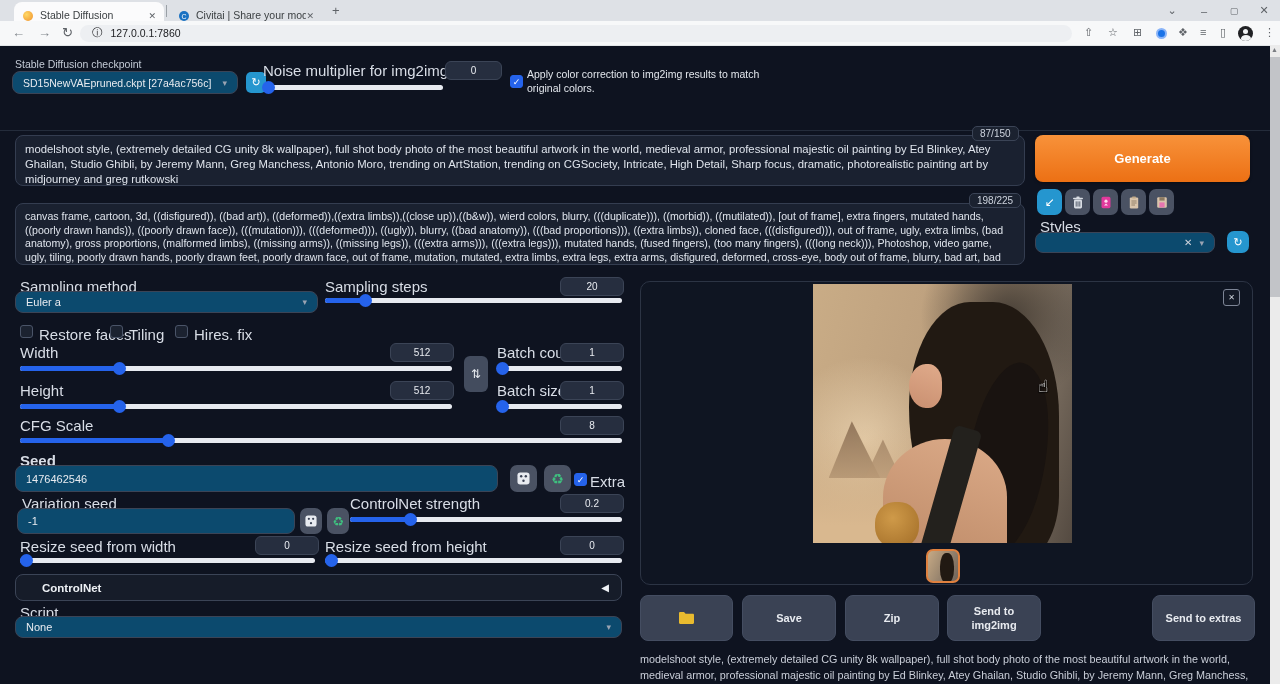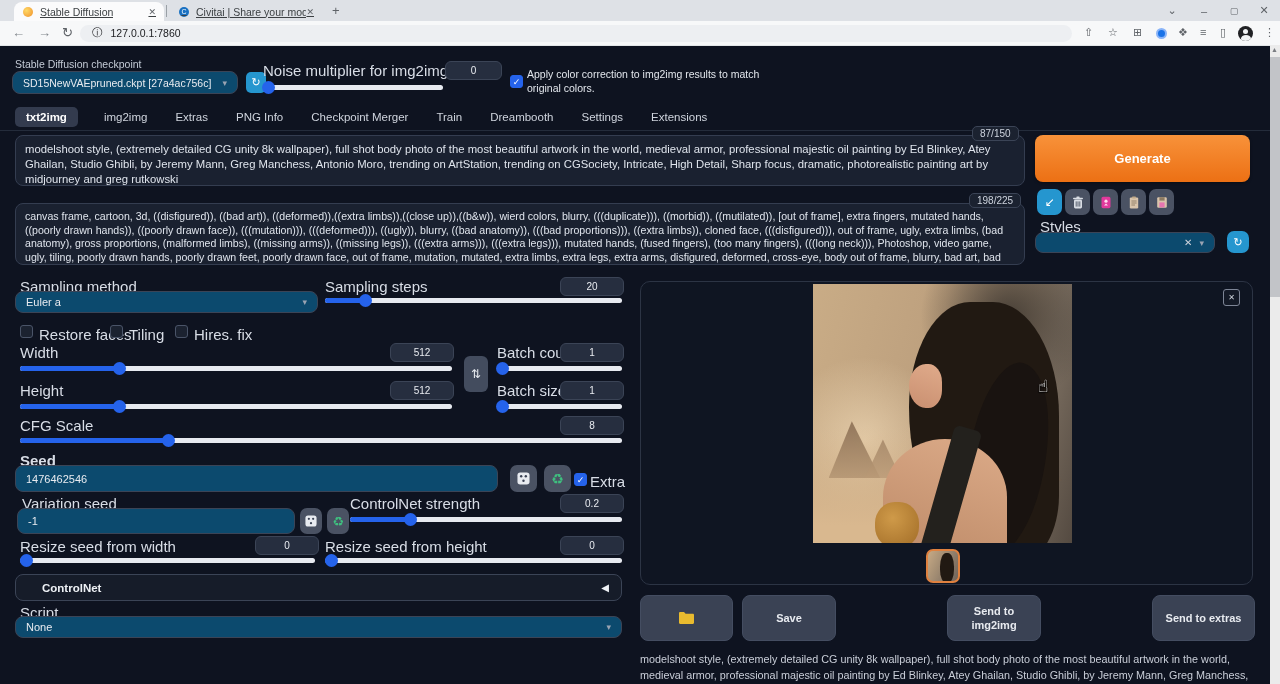--- a/index.html
+++ b/index.html
@@ -1,20 +1,20 @@
 <!DOCTYPE html>
 <html><head>
 <meta charset="utf-8">
 <style>
   html,body{margin:0;padding:0;background:#0e1320;font-family:"Liberation Sans","DejaVu Sans",sans-serif;}
   #stage{position:relative;width:1280px;height:684px;overflow:hidden;background:#0e1320;}
   .abs{position:absolute;}
   
   .tabstrip{left:0;top:0;width:1280px;height:21px;background:#dee1e6;}
-  .btab{top:2px;height:19px;border-radius:8px 8px 0 0;display:flex;align-items:center;font-size:10.5px;color:#3c4043;text-decoration:underline;}
+  .btab{top:2px;height:19px;border-radius:8px 8px 0 0;display:flex;align-items:flex-end;font-size:10.5px;color:#3c4043;}
   .btab.active{background:#fbfbfc;}
   .fav{width:10px;height:10px;border-radius:50%;margin:0 7px 0 9px;flex:0 0 auto;}
   .fav.sd{background:radial-gradient(circle at 35% 35%,#ffd966,#f0902c);}
   .fav.cv{background:#1971c2;color:#fff;font-size:7px;display:flex;align-items:center;justify-content:center;border-radius:50%;}
   .tclose{margin-left:auto;margin-right:8px;font-size:9px;color:#5f6368;}
   .wctl{top:0;height:21px;display:flex;align-items:center;justify-content:center;color:#5f6368;font-size:11px;width:24px;}
   .toolbar{left:0;top:21px;width:1280px;height:24px;background:#f7f8f9;border-bottom:1px solid #e3e6e8;}
   .navg{top:25px;font-size:13px;color:#82878d;}
   .urlpill{left:80px;top:24.5px;width:992px;height:17px;background:#edeff2;border-radius:9px;display:flex;align-items:center;font-size:10.5px;color:#202124;}
   .tbicon{top:26px;font-size:11px;color:#5f6368;}
@@ -113,31 +113,20 @@
   <div class="abs numbox" style="left:445px;top:61px;width:55px;">0</div>
   <div class="abs track" style="left:263px;top:85px;width:180px;">
     <div class="fill" style="width:3%;"></div>
       <div class="knob" style="left:3%;"></div>
   </div>
   <div class="abs cbx on" style="left:510px;top:75px;">
       <span>✓</span>
     </div>
   <div class="abs" style="left:527px;top:67px;width:268px;font-size:10.5px;line-height:14px;color:#e2e6ec;">Apply color correction to img2img results to match original colors.</div>
 
-  <div class="abs navtabs">
-    <div class="ntab active">txt2img</div>
-    <div class="ntab">img2img</div>
-    <div class="ntab">Extras</div>
-    <div class="ntab">PNG Info</div>
-    <div class="ntab">Checkpoint Merger</div>
-    <div class="ntab">Train</div>
-    <div class="ntab">Dreambooth</div>
-    <div class="ntab">Settings</div>
-    <div class="ntab">Extensions</div>
-  </div>
   <div class="abs" style="left:0;top:130px;width:1270px;height:1px;background:#242c3b;"></div>
 
   <div class="abs badge" style="left:972px;top:126px;">87/150</div>
   <div class="abs ta" style="left:15px;top:135px;width:1010px;height:51px;font-size:11.3px;line-height:15px;">modelshoot style, (extremely detailed CG unity 8k wallpaper), full shot body photo of the most beautiful artwork in the world, medieval armor, professional majestic oil painting by Ed Blinkey, Atey Ghailan, Studio Ghibli, by Jeremy Mann, Greg Manchess, Antonio Moro, trending on ArtStation, trending on CGSociety, Intricate, High Detail, Sharp focus, dramatic, photorealistic painting art by midjourney and greg rutkowski</div>
 
   <div class="abs badge" style="left:969px;top:193px;">198/225</div>
   <div class="abs ta" style="left:15px;top:203px;width:1010px;height:62px;font-size:10.6px;line-height:13.5px;">canvas frame, cartoon, 3d, ((disfigured)), ((bad art)), ((deformed)),((extra limbs)),((close up)),((b&amp;w)), wierd colors, blurry, (((duplicate))), ((morbid)), ((mutilated)), [out of frame], extra fingers, mutated hands, ((poorly drawn hands)), ((poorly drawn face)), (((mutation))), (((deformed))), ((ugly)), blurry, ((bad anatomy)), (((bad proportions))), ((extra limbs)), cloned face, (((disfigured))), out of frame, ugly, extra limbs, (bad anatomy), gross proportions, (malformed limbs), ((missing arms)), ((missing legs)), (((extra arms))), (((extra legs))), mutated hands, (fused fingers), (too many fingers), (((long neck))), Photoshop, video game, ugly, tiling, poorly drawn hands, poorly drawn feet, poorly drawn face, out of frame, mutation, mutated, extra limbs, extra legs, extra arms, disfigured, deformed, cross-eye, body out of frame, blurry, bad art, bad anatomy, 3d render</div>
 
   <div class="abs lbl" style="left:20px;top:278px;">Sampling method</div>
   <div class="abs drop" style="left:15px;top:291px;width:303px;height:22px;">
@@ -335,20 +324,23 @@
     </div>
 
   <div class="abs gbtn" style="left:640px;top:595px;width:91px;height:44px;">
     <svg width="17" height="14" viewBox="0 0 17 14">
         <path d="M1 2.2 C1 1.5 1.5 1 2.2 1 H6 L7.6 2.8 H14.8 C15.5 2.8 16 3.3 16 4 V11.8 C16 12.5 15.5 13 14.8 13 H2.2 C1.5 13 1 12.5 1 11.8 Z" fill="#e9bb2f"></path>
       </svg>
   </div>
   <div class="abs gbtn" style="left:742px;top:595px;width:92px;height:44px;">
       <span>Save</span>
     </div>
+  <div class="abs gbtn" style="left:845px;top:595px;width:92px;height:44px;">
+      <span>Zip</span>
+    </div>
   <div class="abs gbtn" style="left:947px;top:595px;width:92px;height:44px;">
       <span style="width:60px;">Send to img2img</span>
     </div>
   <div class="abs gbtn" style="left:1152px;top:595px;width:101px;height:44px;">
       <span>Send to extras</span>
     </div>
 
   <div class="abs" style="left:640px;top:652px;width:613px;height:31px;overflow:hidden;font-size:10.8px;line-height:15.5px;color:#c9ced8;">modelshoot style, (extremely detailed CG unity 8k wallpaper), full shot body photo of the most beautiful artwork in the world, medieval armor, professional majestic oil painting by Ed Blinkey, Atey Ghailan, Studio Ghibli, by Jeremy Mann, Greg Manchess, Antonio Moro, trending on ArtStation, trending on</div>
 
   <div class="abs scrollbar"></div>

